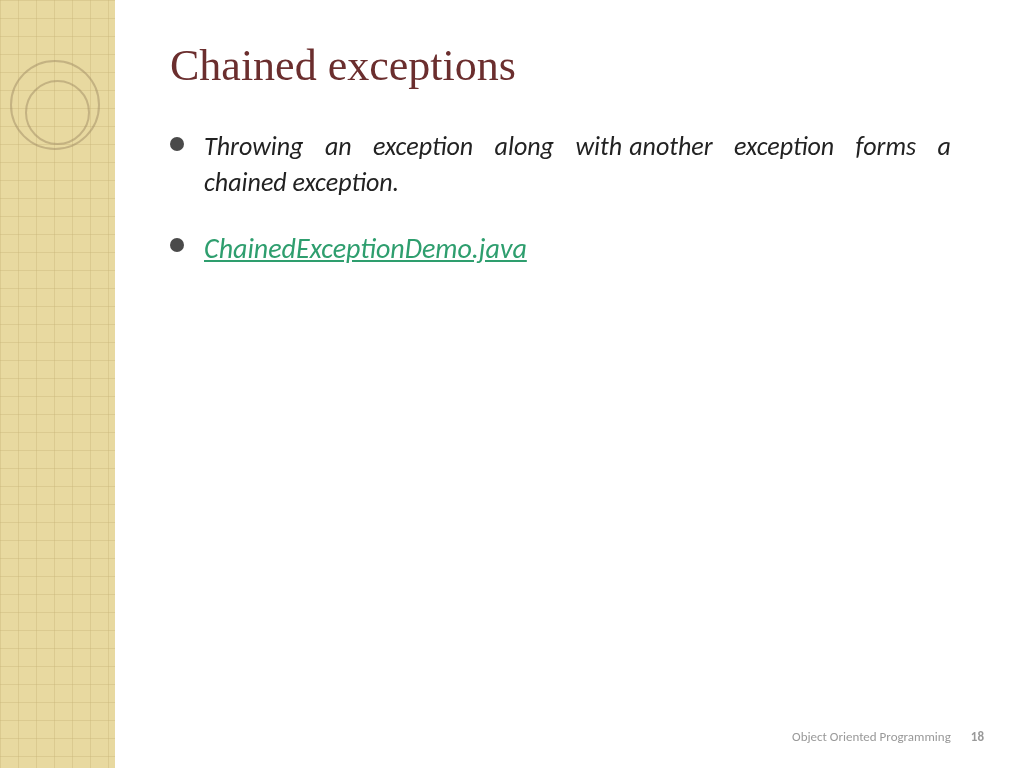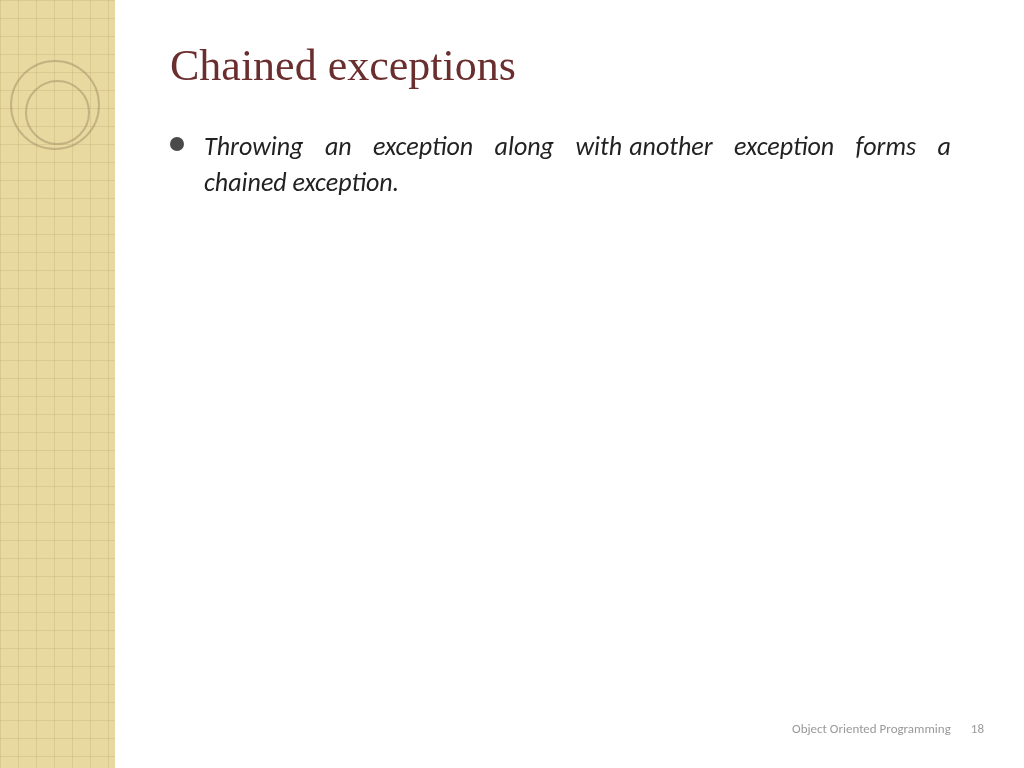--- a/index.html
+++ b/index.html
@@ -111,54 +111,59 @@
 
     .bullet-link {
       color: #2e9e6e;
       text-decoration: underline;
       cursor: pointer;
       font-size: 28px;
     }
 
     .slide-footer {
       position: absolute;
-      bottom: 32px;
+      bottom: 24px;
       right: 40px;
       display: flex;
       align-items: center;
       gap: 20px;
       color: #888;
       font-size: 13px;
     }
 
     .footer-text {
       color: #999;
     }
 
     .footer-page {
       color: #999;
+      font-weight: bold;
     }
   </style>
 </head>
 <body>
 
 <div class="sidebar">
   <div class="sidebar-circles">
     <div class="circle-outer"></div>
     <div class="circle-inner"></div>
   </div>
 </div>
 
 <div class="main-content">
   <h1 class="slide-title">Chained exceptions</h1>
 
   <ul class="bullet-list">
     <li class="bullet-item">
       <span class="bullet-dot"></span>
       <span class="bullet-text">Throwing &nbsp; an &nbsp; exception &nbsp; along &nbsp; with another &nbsp; exception &nbsp; forms &nbsp; a &nbsp; chained exception.</span>
     </li>
+    <li class="bullet-item">
+      <span class="bullet-dot"></span>
+      <a class="bullet-link" href="#">ChainedExceptionDemo.java</a>
+    </li>
   </ul>
 
   <div class="slide-footer">
     <span class="footer-text">Object Oriented Programming</span>
     <span class="footer-page">18</span>
   </div>
 </div>
 
 </body></html>

